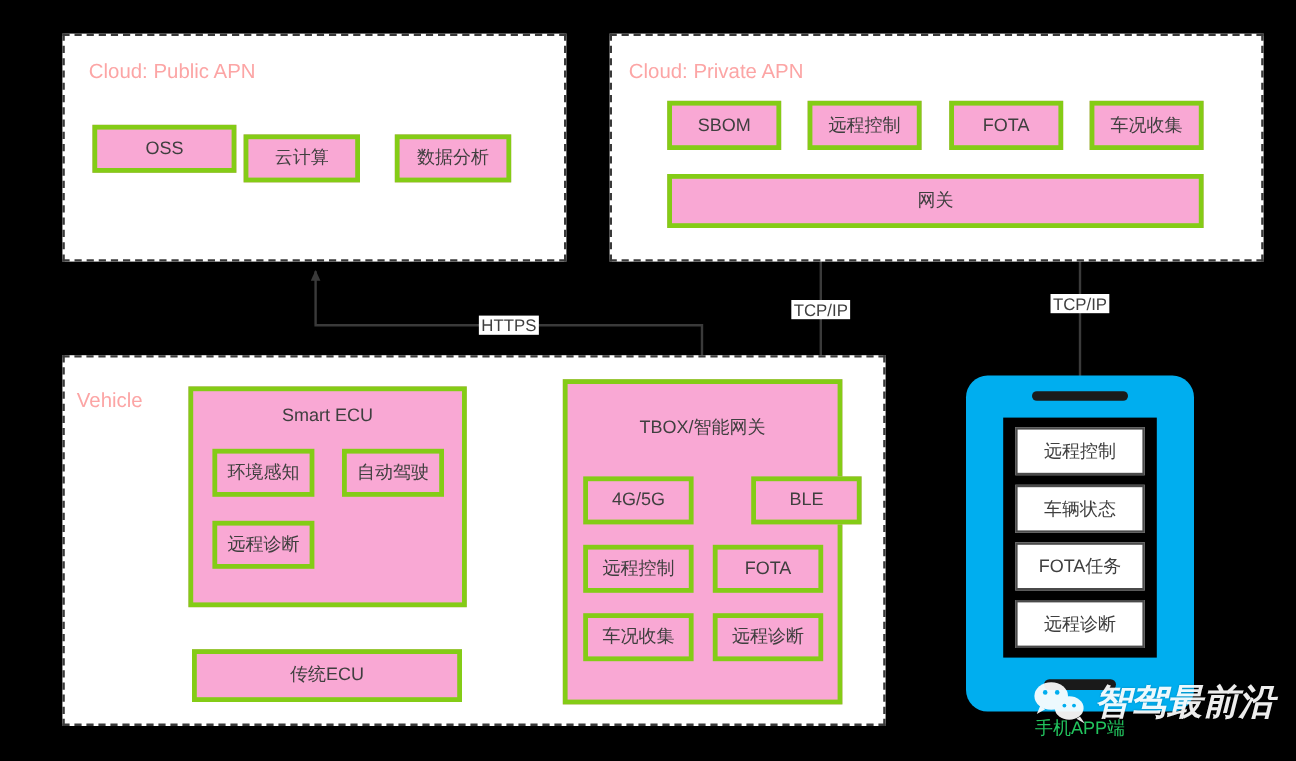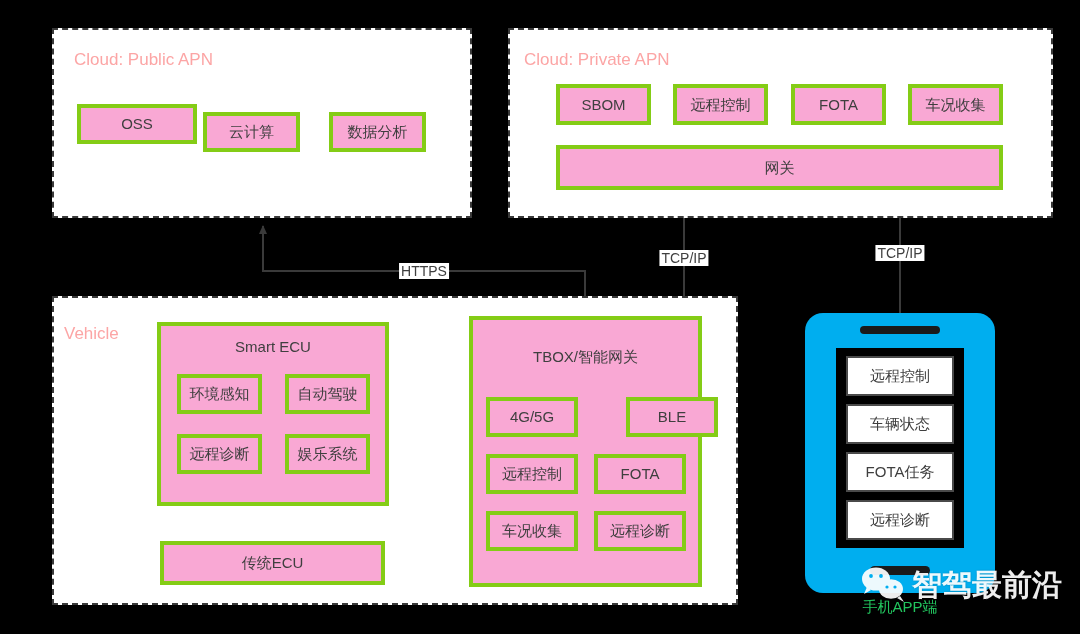--- a/index.html
+++ b/index.html
@@ -62,22 +62,22 @@
     height:40px;display:flex;align-items:center;justify-content:center;
     font-size:15px;color:#3f3f3f;
   }
   #phone-caption{
     position:absolute;font-size:15px;color:#22c55e;white-space:nowrap;
     text-align:center;
   }
 
   
   #watermark{
-    position:absolute;display:flex;align-items:flex-start;gap:6px;
-    opacity:.93;pointer-events:none;
+    position:absolute;display:flex;align-items:flex-end;gap:6px;
+    opacity:.93;pointer-events:none;font-style:italic;
   }
   #wm-text{
     font-size:30px;font-weight:bold;color:#fff;white-space:nowrap;
     font-family:"DejaVu Sans","Liberation Sans",sans-serif;
     text-shadow:0 0 2px rgba(0,0,0,.25);
   }
 </style>
 </head>
 <body>
 
@@ -139,21 +139,20 @@
 
   <div class="zone" id="zone-vehicle" style="left:52px;top:296px;width:686px;height:309px;"></div>
   <div class="zone-title" style="left:64px;top:324px;">Vehicle</div>
 
   <div class="box group" style="left:157px;top:322px;width:232px;height:184px;">
     <div class="group-title" style="top:12px;">Smart ECU</div>
   </div>
   <div class="box" style="left:177px;top:374px;width:85px;height:40px;">环境感知</div>
   <div class="box" style="left:285px;top:374px;width:85px;height:40px;">自动驾驶</div>
   <div class="box" style="left:177px;top:434px;width:85px;height:40px;">远程诊断</div>
-  <div class="box" style="left:285px;top:434px;width:85px;height:40px;">娱乐系统</div>
 
   <div class="box group" style="left:469px;top:316px;width:233px;height:271px;">
     <div class="group-title" style="top:28px;">TBOX/智能网关</div>
   </div>
 
   <div class="box" style="left:160px;top:541px;width:225px;height:44px;">传统ECU</div>
   <div class="box" style="left:486px;top:397px;width:92px;height:40px;">4G/5G</div>
   <div class="box" style="left:594px;top:397px;width:92px;height:40px;margin-left:32px;">BLE</div>
   <div class="box" style="left:486px;top:454px;width:92px;height:40px;">远程控制</div>
   <div class="box" style="left:594px;top:454px;width:92px;height:40px;">FOTA</div>

